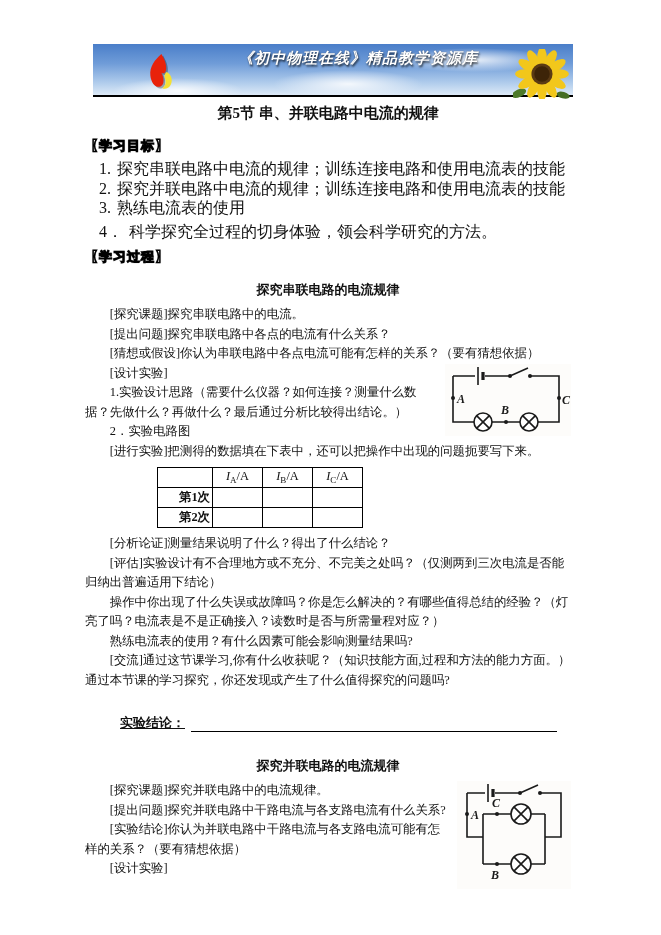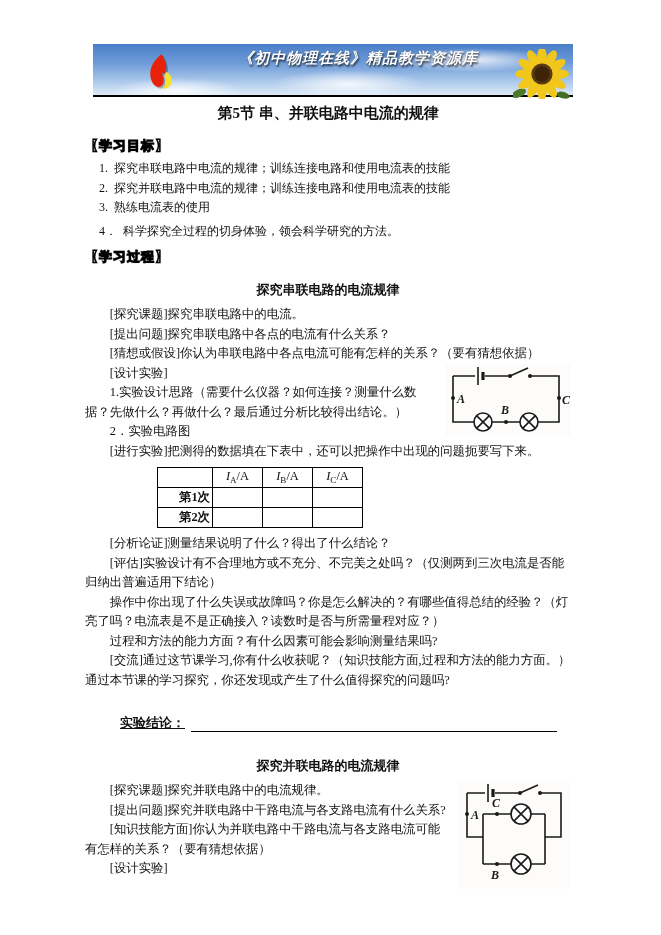--- a/index.html
+++ b/index.html
@@ -49,21 +49,21 @@
   .doc-title { margin: 7px 0 12px; text-align: center; font-size: 15px; font-weight: bold; }
   .hollow {
     margin: 3px 0 2px;
     font-size: 13px; font-weight: bold; line-height: 22px;
     color: #ffffff;
     -webkit-text-stroke: 1px #000;
     text-shadow: 0 0 1px #000;
     letter-spacing: 1px;
   }
   .objectives { margin: 2px 0 5px 14px; }
-  .obj-item { font-size: 12px; line-height: 19.5px; font-family: Liberation Serif, serif; }
+  .obj-item { font-size: 16px; line-height: 19.5px; font-family: Liberation Serif, serif; }
   .obj-item .num { margin-right: 6px; }
   .obj-item.gap { margin-top: 4px; }
   .center-heading { margin: 13px 0 6px; text-align: center; font-size: 13px; font-weight: bold; }
   .para { margin: 0; font-size: 12.4px; line-height: 19.5px; text-indent: 2em; }
   .section-body { margin-top: 1px; }
   
   .fig { float: right; margin: 0 0 4px 8px; background: #fdfcfa; }
   .fig svg { display:block; }
   .circ { stroke:#1a1a1a; stroke-width:1.6; fill:none; }
   .circ-thick { stroke:#1a1a1a; stroke-width:3.2; fill:none; }
@@ -210,21 +210,21 @@
         <td class="cell"></td>
         <td class="cell"></td>
         <td class="cell"></td>
       </tr>
     </tbody>
       </table>
 
     <p class="para">[分析论证]测量结果说明了什么？得出了什么结论？</p>
     <p class="para">[评估]实验设计有不合理地方或不充分、不完美之处吗？（仅测两到三次电流是否能归纳出普遍适用下结论）</p>
     <p class="para">操作中你出现了什么失误或故障吗？你是怎么解决的？有哪些值得总结的经验？（灯亮了吗？电流表是不是正确接入？读数时是否与所需量程对应？）</p>
-    <p class="para">过程和方法的能力方面？有什么因素可能会影响测量结果吗?</p>
+    <p class="para">熟练电流表的使用？有什么因素可能会影响测量结果吗?</p>
     <p class="para">[交流]通过这节课学习,你有什么收获呢？（知识技能方面,过程和方法的能力方面。）通过本节课的学习探究，你还发现或产生了什么值得探究的问题吗?</p>
 
     <div class="conclusion">
       <span class="label">实验结论：</span>
       <span class="fill-line"></span>
     </div>
   </div>
 
   <div class="section-body clearfix">
     <h2 class="center-heading">探究并联电路的电流规律</h2>
@@ -257,17 +257,17 @@
         <text class="clabel" x="14" y="38">A</text>
         <circle class="dot" cx="40" cy="33" r="2"></circle>
         <text class="clabel" x="35" y="26">C</text>
         <circle class="dot" cx="40" cy="83" r="2"></circle>
         <text class="clabel" x="34" y="98">B</text>
       </svg>
     </div>
 
     <p class="para">[探究课题]探究并联电路中的电流规律。</p>
     <p class="para">[提出问题]探究并联电路中干路电流与各支路电流有什么关系?</p>
-    <p class="para">[知识技能方面]你认为并联电路中干路电流与各支路电流可能有怎样的关系？（要有猜想依据）</p>
+    <p class="para">[实验结论]你认为并联电路中干路电流与各支路电流可能有怎样的关系？（要有猜想依据）</p>
     <p class="para">[设计实验]</p>
   </div>
 
 </div>
 
 </body></html>

